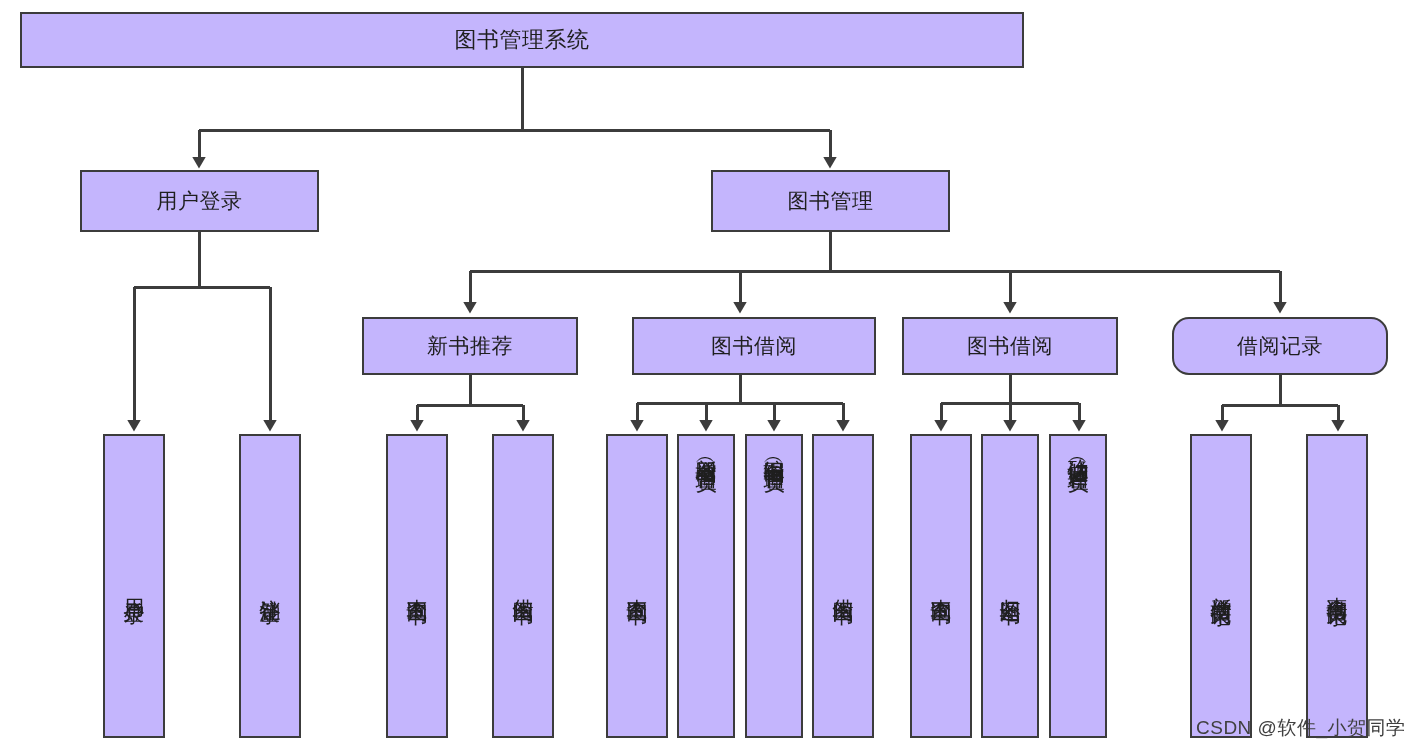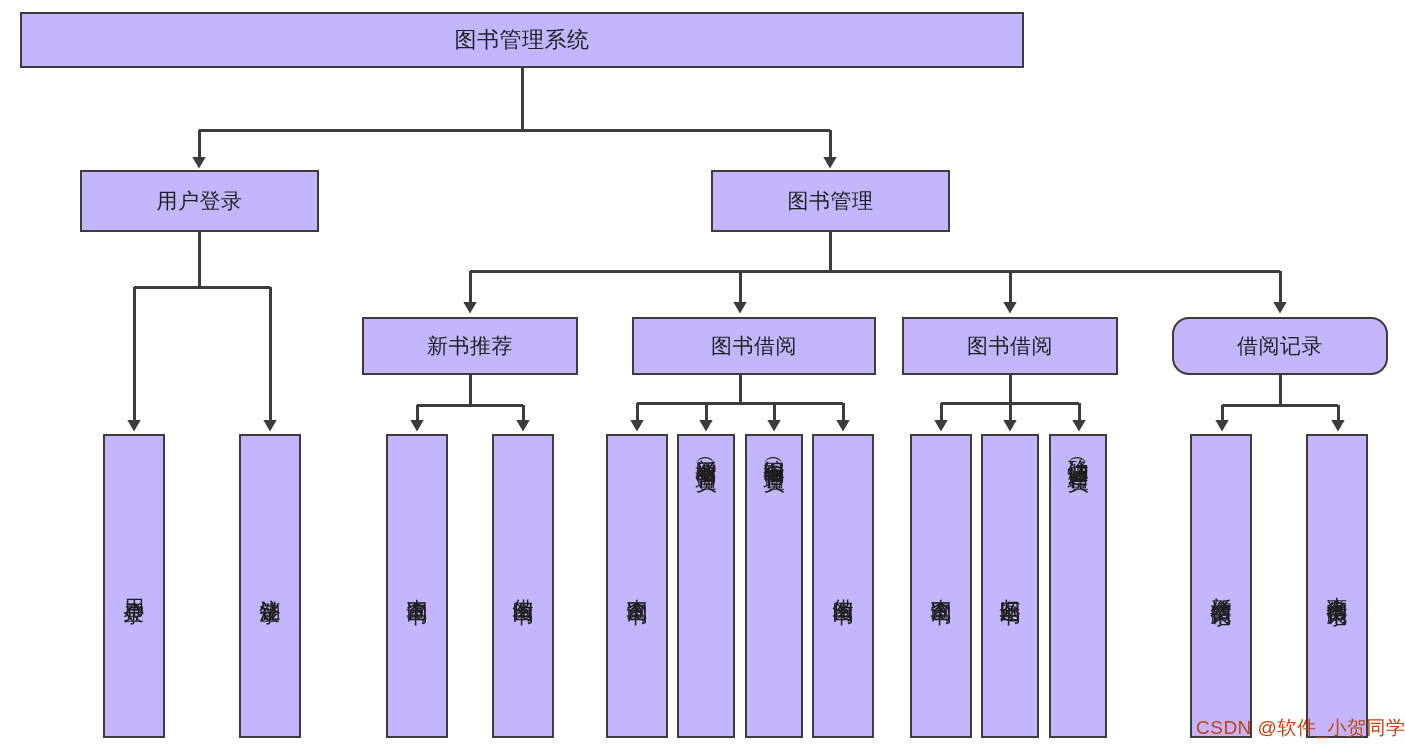--- a/index.html
+++ b/index.html
@@ -63,21 +63,21 @@
     letter-spacing: 2px;
     white-space: nowrap;
   }
   
   .node.vert.mid {
     align-items: center;
     padding-top: 0;
   }
   .watermark {
     position: absolute;
-    color: #c2410c;
+    color: #404040;
     font-size: 19px;
     letter-spacing: 0.5px;
     white-space: nowrap;
     z-index: 5;
     font-family: "Liberation Sans", "DejaVu Sans", sans-serif;
   }
 </style>
 </head>
 <body>
 

